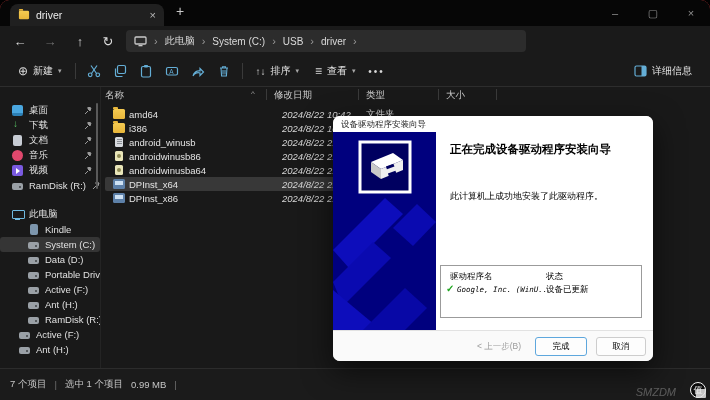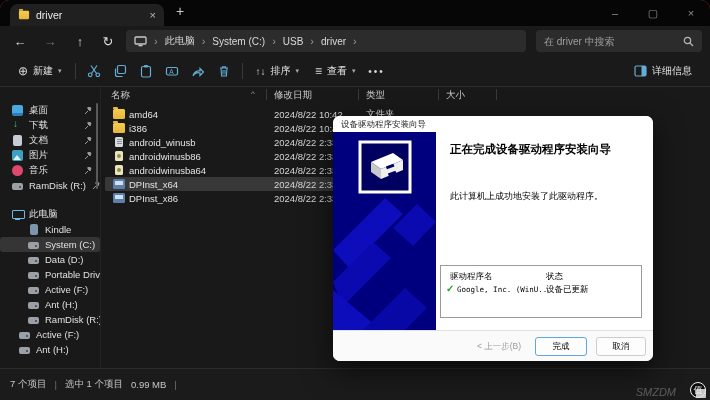--- a/index.html
+++ b/index.html
@@ -76,29 +76,29 @@
                      border-radius:50%; background:#3c4043; }
   .mi-pc { background:transparent; }
   .mi-pc::before { content:""; position:absolute; left:0; top:1px; width:11px; height:7px;
                    border:1.5px solid #6fb9df; border-radius:1px; }
   .mi-pc::after { content:""; position:absolute; left:3px; bottom:0; width:5px; height:1.5px; background:#6fb9df; }
   .mi-kindle { background:#7d96ad; width:8px; margin:0 1.5px; }
 
   .content { position:absolute; left:100px; top:0; right:0; bottom:0; border-left:1px solid #242424; }
   .lhead { position:absolute; left:0; top:0; right:0; height:17px; font-size:9.5px; color:#cfcfcf; }
   .lhead span { position:absolute; top:2px; }
-  .h-name { left:10px; } .h-date { left:173px; } .h-type { left:265px; } .h-size { left:345px; }
+  .h-name { left:4px; } .h-date { left:173px; } .h-type { left:265px; } .h-size { left:345px; }
   .hsep { position:absolute; top:3px; width:1px; height:11px; background:#3a3a3a; }
   .sortmark { position:absolute; left:150px; top:-3px; font-size:8px; color:#9f9f9f; }
   .rows { position:absolute; left:4px; top:20px; right:0; }
   .frow { position:relative; height:14px; display:flex; align-items:center; width:420px;
           border-radius:2px; font-size:9.5px; color:#e3e3e3; }
   .frow.sel { background:#383838; }
   .fic { position:absolute; left:8px; } .fname { position:absolute; left:24px; }
-  .fdate { position:absolute; left:169px; color:#d6d6d6; } .ftype { position:absolute; left:261px; color:#d6d6d6; }
+  .fdate { position:absolute; left:177px; color:#d6d6d6;font-style:italic; } .ftype { position:absolute; left:261px; color:#d6d6d6; }
 
   .fi { width:12px; height:10px; border-radius:1.5px; position:relative; }
   .fi-folder { background:linear-gradient(180deg,#f5cb52,#e8b63a); }
   .fi-folder::before { content:""; position:absolute; left:0; top:-2px; width:5px; height:2px;
                        background:#e8b63a; border-radius:1px 1px 0 0; }
   .fi-doc { background:#d7dade; width:8px; height:10px; margin:0 2px; }
   .fi-doc::after { content:""; position:absolute; left:1.5px; top:2px; width:5px; height:1px;
                    background:#8b8f94; box-shadow:0 2px 0 #8b8f94, 0 4px 0 #8b8f94; }
   .fi-inf { background:#e9e5b8; width:8px; height:10px; margin:0 2px; }
   .fi-inf::after { content:""; position:absolute; left:2px; top:3px; width:4px; height:4px;
@@ -117,21 +117,21 @@
             border-radius:7px; overflow:hidden; box-shadow:0 10px 30px rgba(0,0,0,.6); z-index:40; }
   .dlg-title { height:16px; background:#fff; font-size:8.5px; color:#1b1b1b; line-height:16px; padding-left:8px; }
   .dlg-body { position:absolute; left:0; top:16px; right:0; bottom:31px; background:#fff; }
   .wiz { position:absolute; left:0; top:0; bottom:0; width:103px; }
   .dlg-h1 { position:absolute; left:117px; top:10px; right:10px; font-size:11.5px; font-weight:bold; color:#000; line-height:1.35; }
   .dlg-p { position:absolute; left:117px; top:58px; right:12px; font-size:9px; color:#000; }
   .drv-box { position:absolute; left:107px; top:133px; width:202px; height:53px; border:1px solid #9b9b9b;
              background:#fff; font-size:8.5px; color:#000; }
   .drv-hname { position:absolute; left:9px; top:5px; } .drv-hstat { position:absolute; left:105px; top:5px; }
   .drv-check { position:absolute; left:5px; top:17px; color:#1ea51e; font-size:10px; font-weight:bold; }
-  .drv-name { position:absolute; left:16px; top:19px; font-family:"DejaVu Sans Mono",monospace; font-size:7.5px; }
+  .drv-name { position:absolute; left:16px; top:19px; font-family:"DejaVu Sans Mono",monospace; font-size:7.5px;font-style:italic; }
   .drv-stat { position:absolute; left:105px; top:18px; }
   .dlg-footer { position:absolute; left:0; bottom:0; right:0; height:31px; background:#fafafa; border-top:1px solid #e2e2e2; }
   .dbtn { position:absolute; top:6px; height:19px; font-size:8.5px; display:flex; align-items:center;
           justify-content:center; border-radius:3px; color:#000; background:#fdfdfd; }
   .dbtn-back { left:135px; width:62px; color:#9b9b9b; background:transparent; }
   .dbtn-finish { left:202px; width:52px; border:1.5px solid #5ea7dd; }
   .dbtn-cancel { left:263px; width:50px; border:1px solid #cdcdcd; }
 
   
   .watermark { position:absolute; right:4px; bottom:2px; z-index:60; display:flex; align-items:center; gap:5px; }
@@ -175,27 +175,20 @@
       <span class="chev">›</span>
       <span class="crumb">此电脑</span>
       <span class="chev">›</span>
       <span class="crumb">System (C:)</span>
       <span class="chev">›</span>
       <span class="crumb">USB</span>
       <span class="chev">›</span>
       <span class="crumb">driver</span>
       <span class="chev">›</span>
     </div>
-    <div class="search-pill">
-      <input type="text" placeholder="在 driver 中搜索" style="">
-      <svg width="11" height="11" viewBox="0 0 11 11">
-        <circle cx="4.5" cy="4.5" r="3.2" fill="none" stroke="#b5b5b5" stroke-width="1.2"></circle>
-        <line x1="7" y1="7" x2="10" y2="10" stroke="#b5b5b5" stroke-width="1.2"></line>
-      </svg>
-    </div>
   </div>
 
   <div class="toolbar">
     <div class="tbtn">
       <span class="glyph">⊕</span>
       <span>新建</span>
       <span class="caret">▾</span>
     </div>
     <div class="tsep"></div>
     <div class="tico">
@@ -278,29 +271,29 @@
           </svg>
       </div>
       <div class="sb-item">
         <span class="mi mi-doc"></span>
         <span>文档</span>
         <svg class="pin" width="8" height="8" viewBox="0 0 8 8">
             <path d="M1 7 L4 4 M4 2 l2 2 l1 -3 l-3 -1 z" stroke="#9a9a9a" stroke-width="1" fill="#9a9a9a"></path>
           </svg>
       </div>
       <div class="sb-item">
-        <span class="mi mi-pic"></span>
-        <span>图片</span>
-        <svg class="pin" width="8" height="8" viewBox="0 0 8 8">
-            <path d="M1 7 L4 4 M4 2 l2 2 l1 -3 l-3 -1 z" stroke="#9a9a9a" stroke-width="1" fill="#9a9a9a"></path>
-          </svg>
-      </div>
-      <div class="sb-item">
         <span class="mi mi-music"></span>
         <span>音乐</span>
+        <svg class="pin" width="8" height="8" viewBox="0 0 8 8">
+            <path d="M1 7 L4 4 M4 2 l2 2 l1 -3 l-3 -1 z" stroke="#9a9a9a" stroke-width="1" fill="#9a9a9a"></path>
+          </svg>
+      </div>
+      <div class="sb-item">
+        <span class="mi mi-video"></span>
+        <span>视频</span>
         <svg class="pin" width="8" height="8" viewBox="0 0 8 8">
             <path d="M1 7 L4 4 M4 2 l2 2 l1 -3 l-3 -1 z" stroke="#9a9a9a" stroke-width="1" fill="#9a9a9a"></path>
           </svg>
       </div>
       <div class="sb-item">
         <span class="mi mi-drive"></span>
         <span>RamDisk (R:)</span>
         <svg class="pin" width="8" height="8" viewBox="0 0 8 8">
             <path d="M1 7 L4 4 M4 2 l2 2 l1 -3 l-3 -1 z" stroke="#9a9a9a" stroke-width="1" fill="#9a9a9a"></path>
           </svg>

